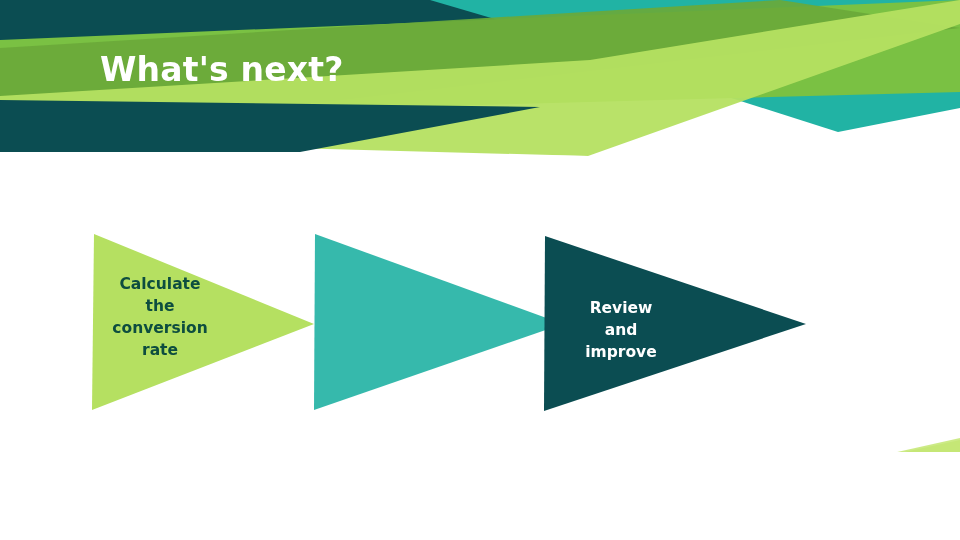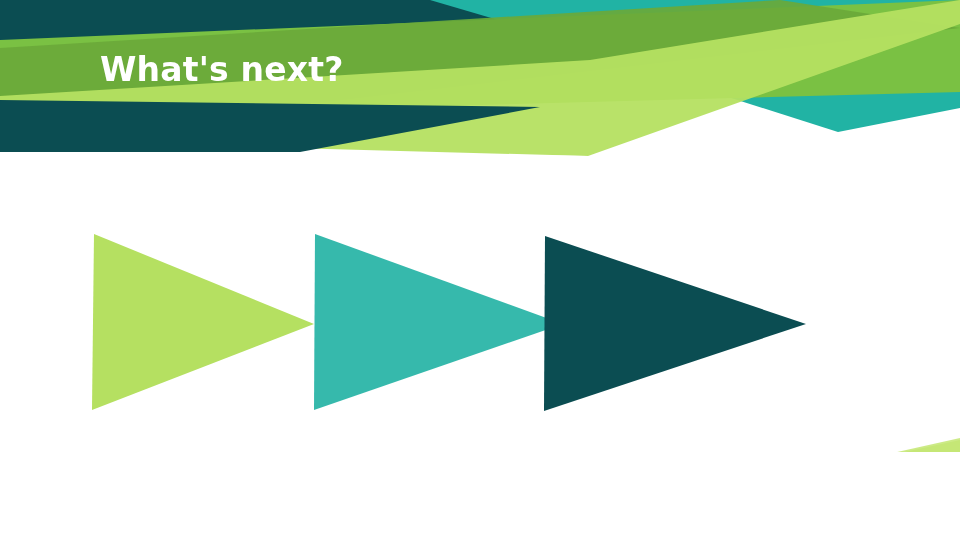--- a/index.html
+++ b/index.html
@@ -116,16 +116,23 @@
   <div id="title-block">
     <h1 id="slide-title">What's next?</h1>
   </div>
 
   <svg id="chevron-flow" viewBox="0 0 960 540" width="960" height="540">
     <polygon id="chev-shape-0" points="94,234 314,324 92,410" fill="#b5e061"></polygon>
     <polygon id="chev-shape-1" points="315,234 563,324 314,410" fill="#2bb5a8" opacity="0.95"></polygon>
     <polygon id="chev-shape-2" points="545,236 806,324 544,411" fill="#0b4d52"></polygon>
   </svg>
 
+  <div class="chev-label" id="chev-label-0" style="color: rgb(13, 77, 63);">Calculate
+the
+conversion
+rate</div>
+  <div class="chev-label" id="chev-label-2" style="color: rgb(255, 255, 255);">Review
+and
+improve</div>
 
   <div id="page-number">32</div>
 
 </div>
 
 </body></html>

